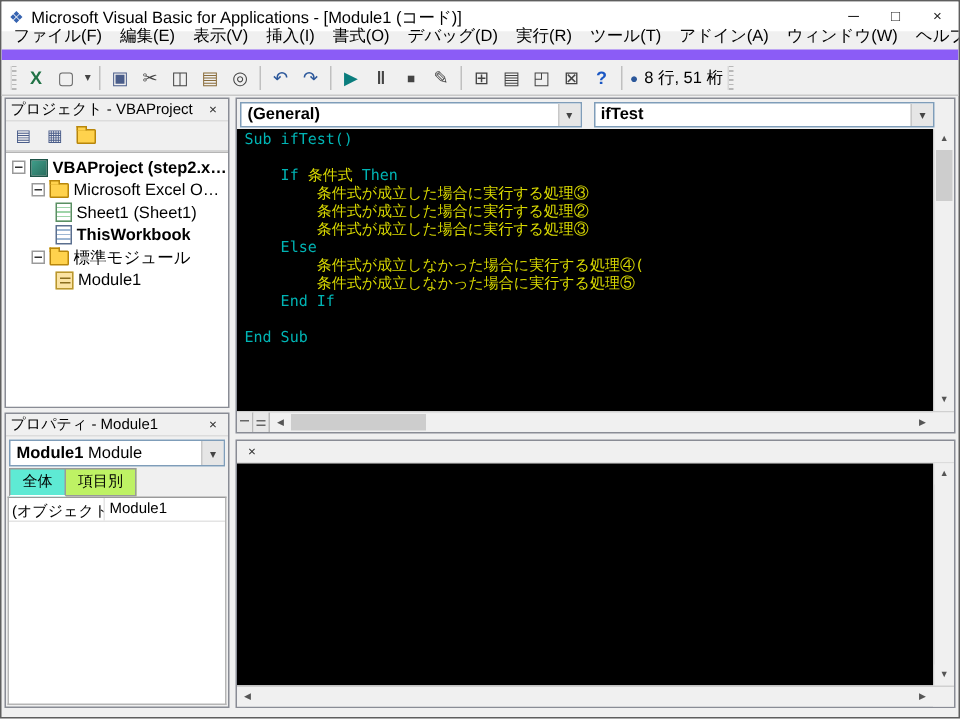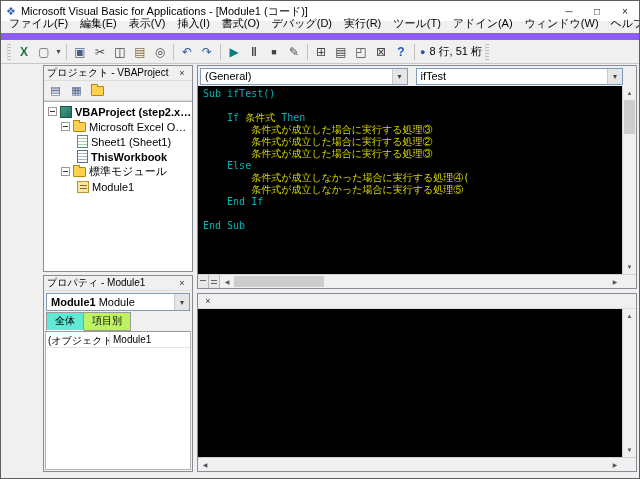--- a/index.html
+++ b/index.html
@@ -24,21 +24,21 @@
   .grip { width:4px; height:16px; margin:0 3px; background:repeating-linear-gradient(to bottom,#b8b8b8 0 1px,transparent 1px 3px); border-left:1px solid #d8d8d8; }
   .tbtn { width:20px; height:20px; display:flex; align-items:center; justify-content:center; border:1px solid transparent; }
   .tglyph { font-size:12px; line-height:12px; }
   .tsep { width:1px; height:16px; background:#c0c0c0; margin:0 3px; }
   .drop-caret { font-size:8px; color:#444; width:9px; text-align:center; }
   .pos-dot { color:#2b579a; font-size:9px; margin:0 4px 0 2px; }
   .caret-pos { font-size:11px; white-space:nowrap; }
 
   
   .workspace { flex:1; display:flex; padding:1px 2px 6px 2px; gap:0; min-height:0; }
-  .left-col { width:150px; flex:0 0 auto; display:flex; flex-direction:column; min-height:0;margin-left:40px; }
+  .left-col { width:150px; flex:0 0 auto; display:flex; flex-direction:column; min-height:0; }
   .v-splitter { width:4px; flex:0 0 auto; }
   .right-col { flex:1; display:flex; flex-direction:column; min-width:0; min-height:0; }
 
   .panel { border:1px solid #898c95; background:#f0f0f0; display:flex; flex-direction:column; min-height:0; }
   .panel-title { height:15px; display:flex; align-items:center; padding:0 3px; font-size:10px; background:#f0f0f0; border-bottom:1px solid #dcdcdc; flex:0 0 auto; }
   .panel-title .pt-text { flex:1; white-space:nowrap; overflow:hidden; }
   .xbtn { width:14px; height:13px; display:flex; align-items:center; justify-content:center; font-size:9px; color:#333; }
 
   
   .project-panel { height:207px; flex:0 0 auto; }
@@ -69,21 +69,21 @@
   .ptab.active { background:#5eead4; border-bottom-color:#fff; position:relative; z-index:2; }
   .props-grid { flex:1; background:#fff; border:1px solid #b5b5b5; border-top:1px solid #9a9a9a; margin:0 1px 1px 1px; overflow:hidden; }
   .prow { height:16px; display:flex; border-bottom:1px solid #e4e4e4; font-size:10px; }
   .pcell-name { width:64px; border-right:1px solid #e4e4e4; padding:2px 0 0 2px; white-space:nowrap; overflow:hidden; flex:0 0 auto; }
   .pcell-val { flex:1; padding:2px 0 0 3px; white-space:nowrap; overflow:hidden; }
 
   
   .code-window { height:224px; flex:0 0 auto; border:1px solid #898c95; display:flex; flex-direction:column; background:#f0f0f0; }
   .code-header { height:20px; display:flex; gap:8px; padding:1px 13px 1px 2px; align-items:center; flex:0 0 auto; }
   .code-header .combo { flex:1; height:17px; }
-  .code-header .combo-text { font-weight:normal; }
+  .code-header .combo-text { font-weight:bold; }
   .code-main { flex:1; display:flex; min-height:0; }
   .code-area { flex:1; background:var(--codebg,#000); overflow:hidden; padding:2px 0 0 5px; font-family:"DejaVu Sans Mono",monospace; }
   .cl { height:12px; line-height:12px; font-size:10px; white-space:pre; }
   .kw { color:var(--kw,#00b4b4); }
   .id { color:var(--id,#d8d800); }
 
   .vscroll { width:14px; background:#f0f0f0; border-left:1px solid #d0d0d0; display:flex; flex-direction:column; flex:0 0 auto; }
   .sarrow { height:14px; width:100%; display:flex; align-items:center; justify-content:center; font-size:6px; color:#555; background:#f0f0f0; flex:0 0 auto; }
   .strack { flex:1; position:relative; }
   .vthumb { position:absolute; top:0; left:1px; right:1px; height:34px; background:#cdcdcd; }

